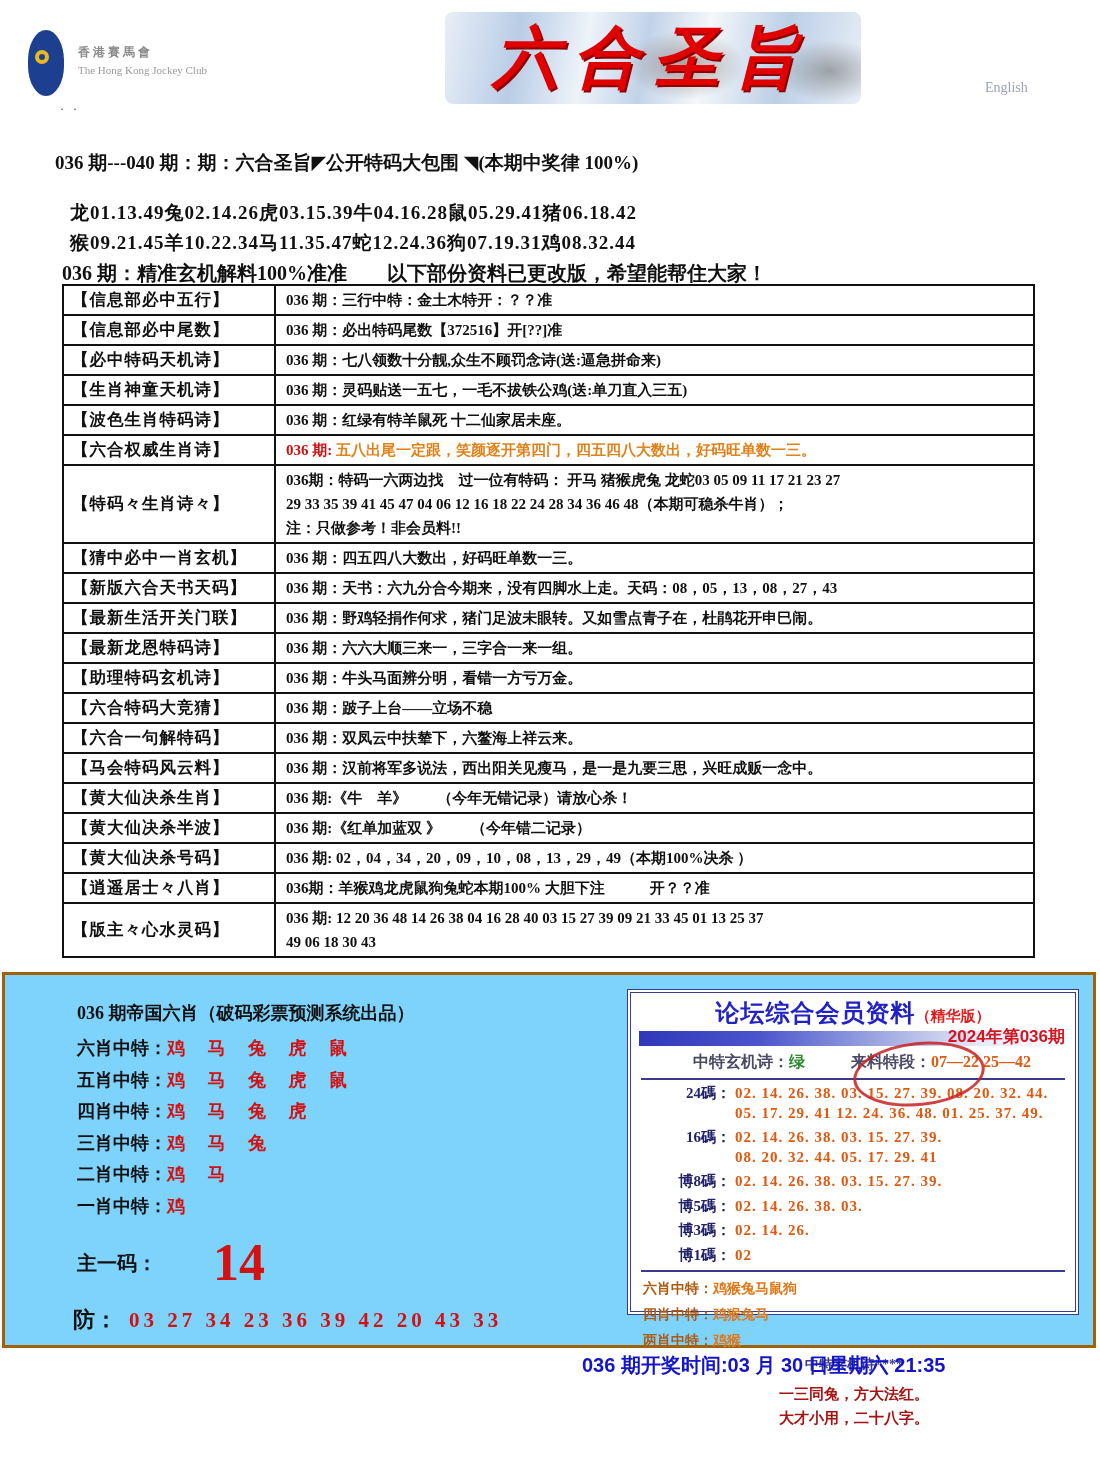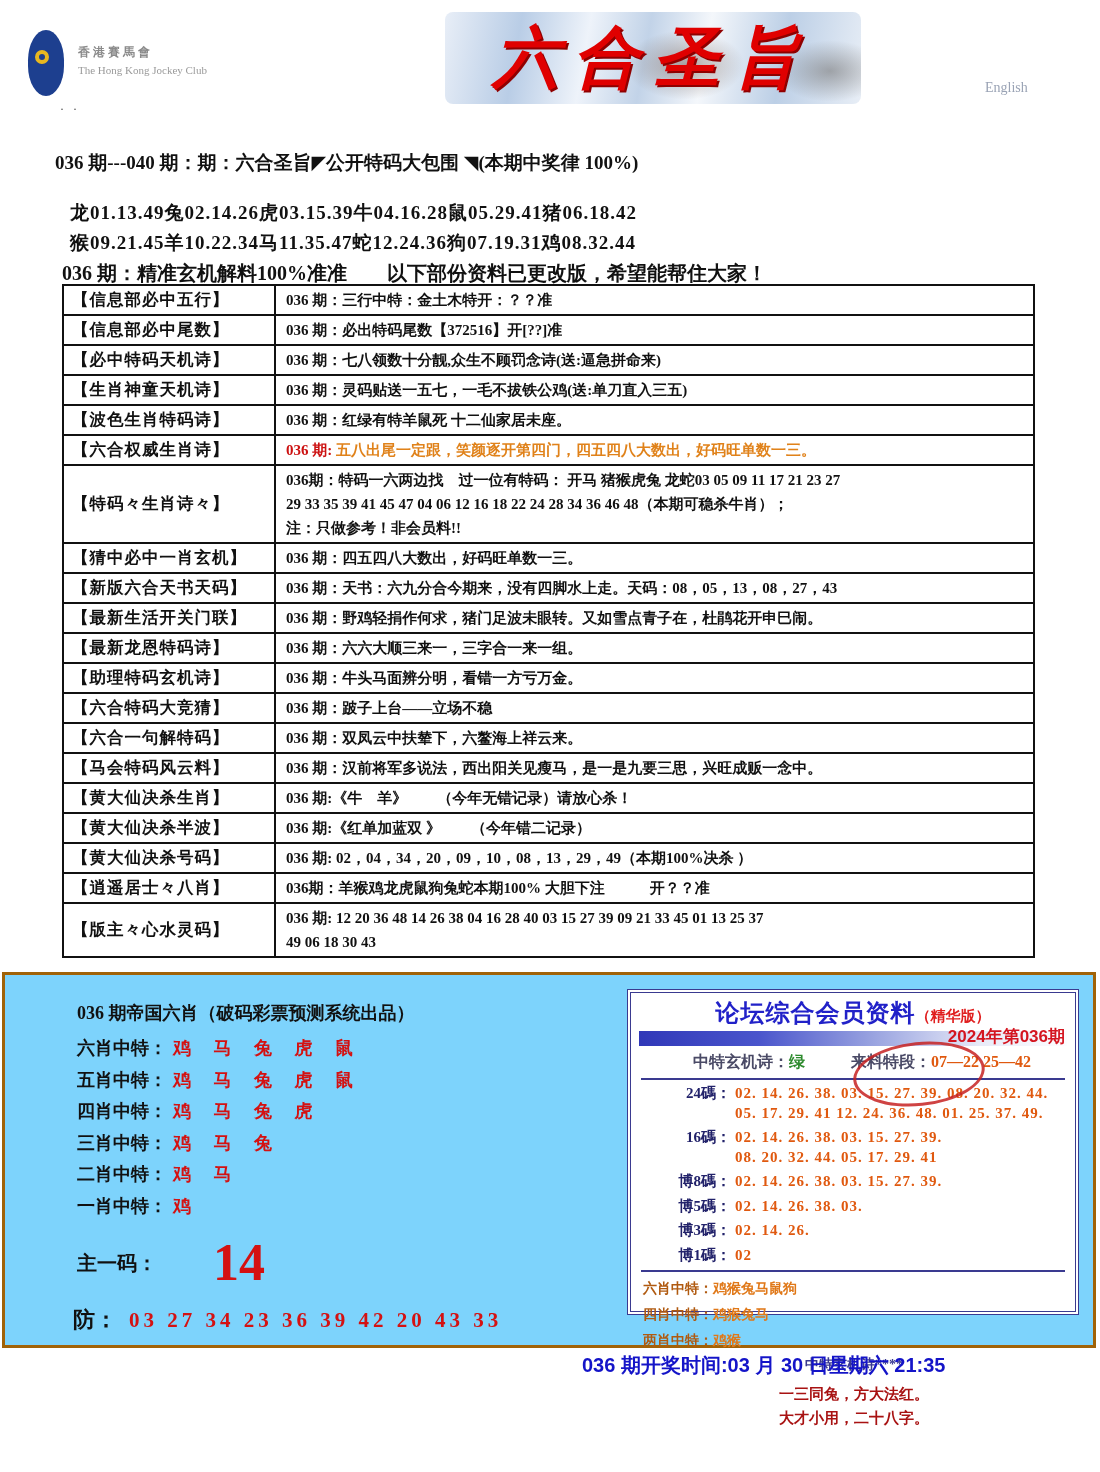--- a/index.html
+++ b/index.html
@@ -44,21 +44,21 @@
   .c-k { color:#111; }
   .c-red { color:#cc1111; }
   .c-orange { color:#e0821a; }
 
   
   .bottom-frame { position:absolute; left:2px; top:972px; width:1094px; height:376px;
       border:3px solid #a16207; background:#7dd3fc; }
   .empire { position:absolute; left:72px; top:26px; }
   .empire-title { font-size:18px; font-weight:bold; margin-bottom:8px; }
   .empire-row { font-size:18px; font-weight:bold; line-height:1.75; }
-  .empire-row .an { color:#d41111; letter-spacing:9px; margin-left:6px; }
+  .empire-row .an { color:#d41111; letter-spacing:9px; }
   .main-code-row { position:absolute; left:72px; top:258px; }
   .main-code-label { font-size:20px; font-weight:bold; }
   .main-code-value { font-size:52px; font-weight:bold; color:#d41111; margin-left:52px; vertical-align:-10px; }
   .guard-row { position:absolute; left:68px; top:330px; }
   .guard-label { font-size:22px; font-weight:bold; }
   .guard-nums { font-size:21px; font-weight:bold; color:#d41111; letter-spacing:4px; margin-left:8px; }
 
   
   .member-box { position:absolute; left:622px; top:14px; width:452px; height:326px;
       border:4px double #3a3a90; background:#fff; }

